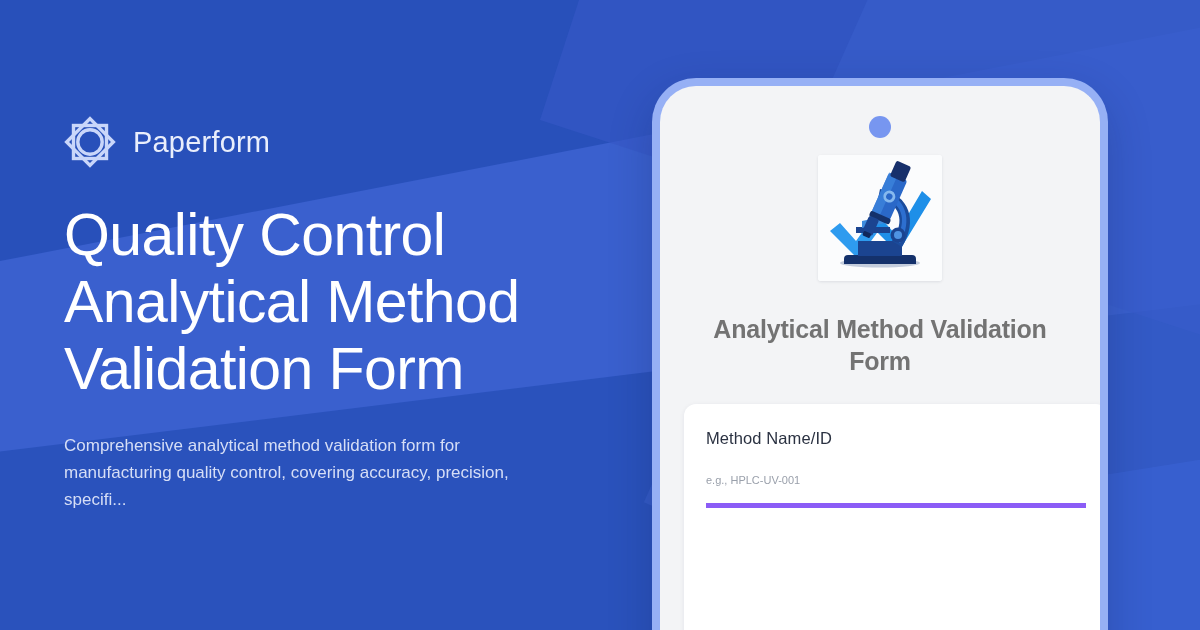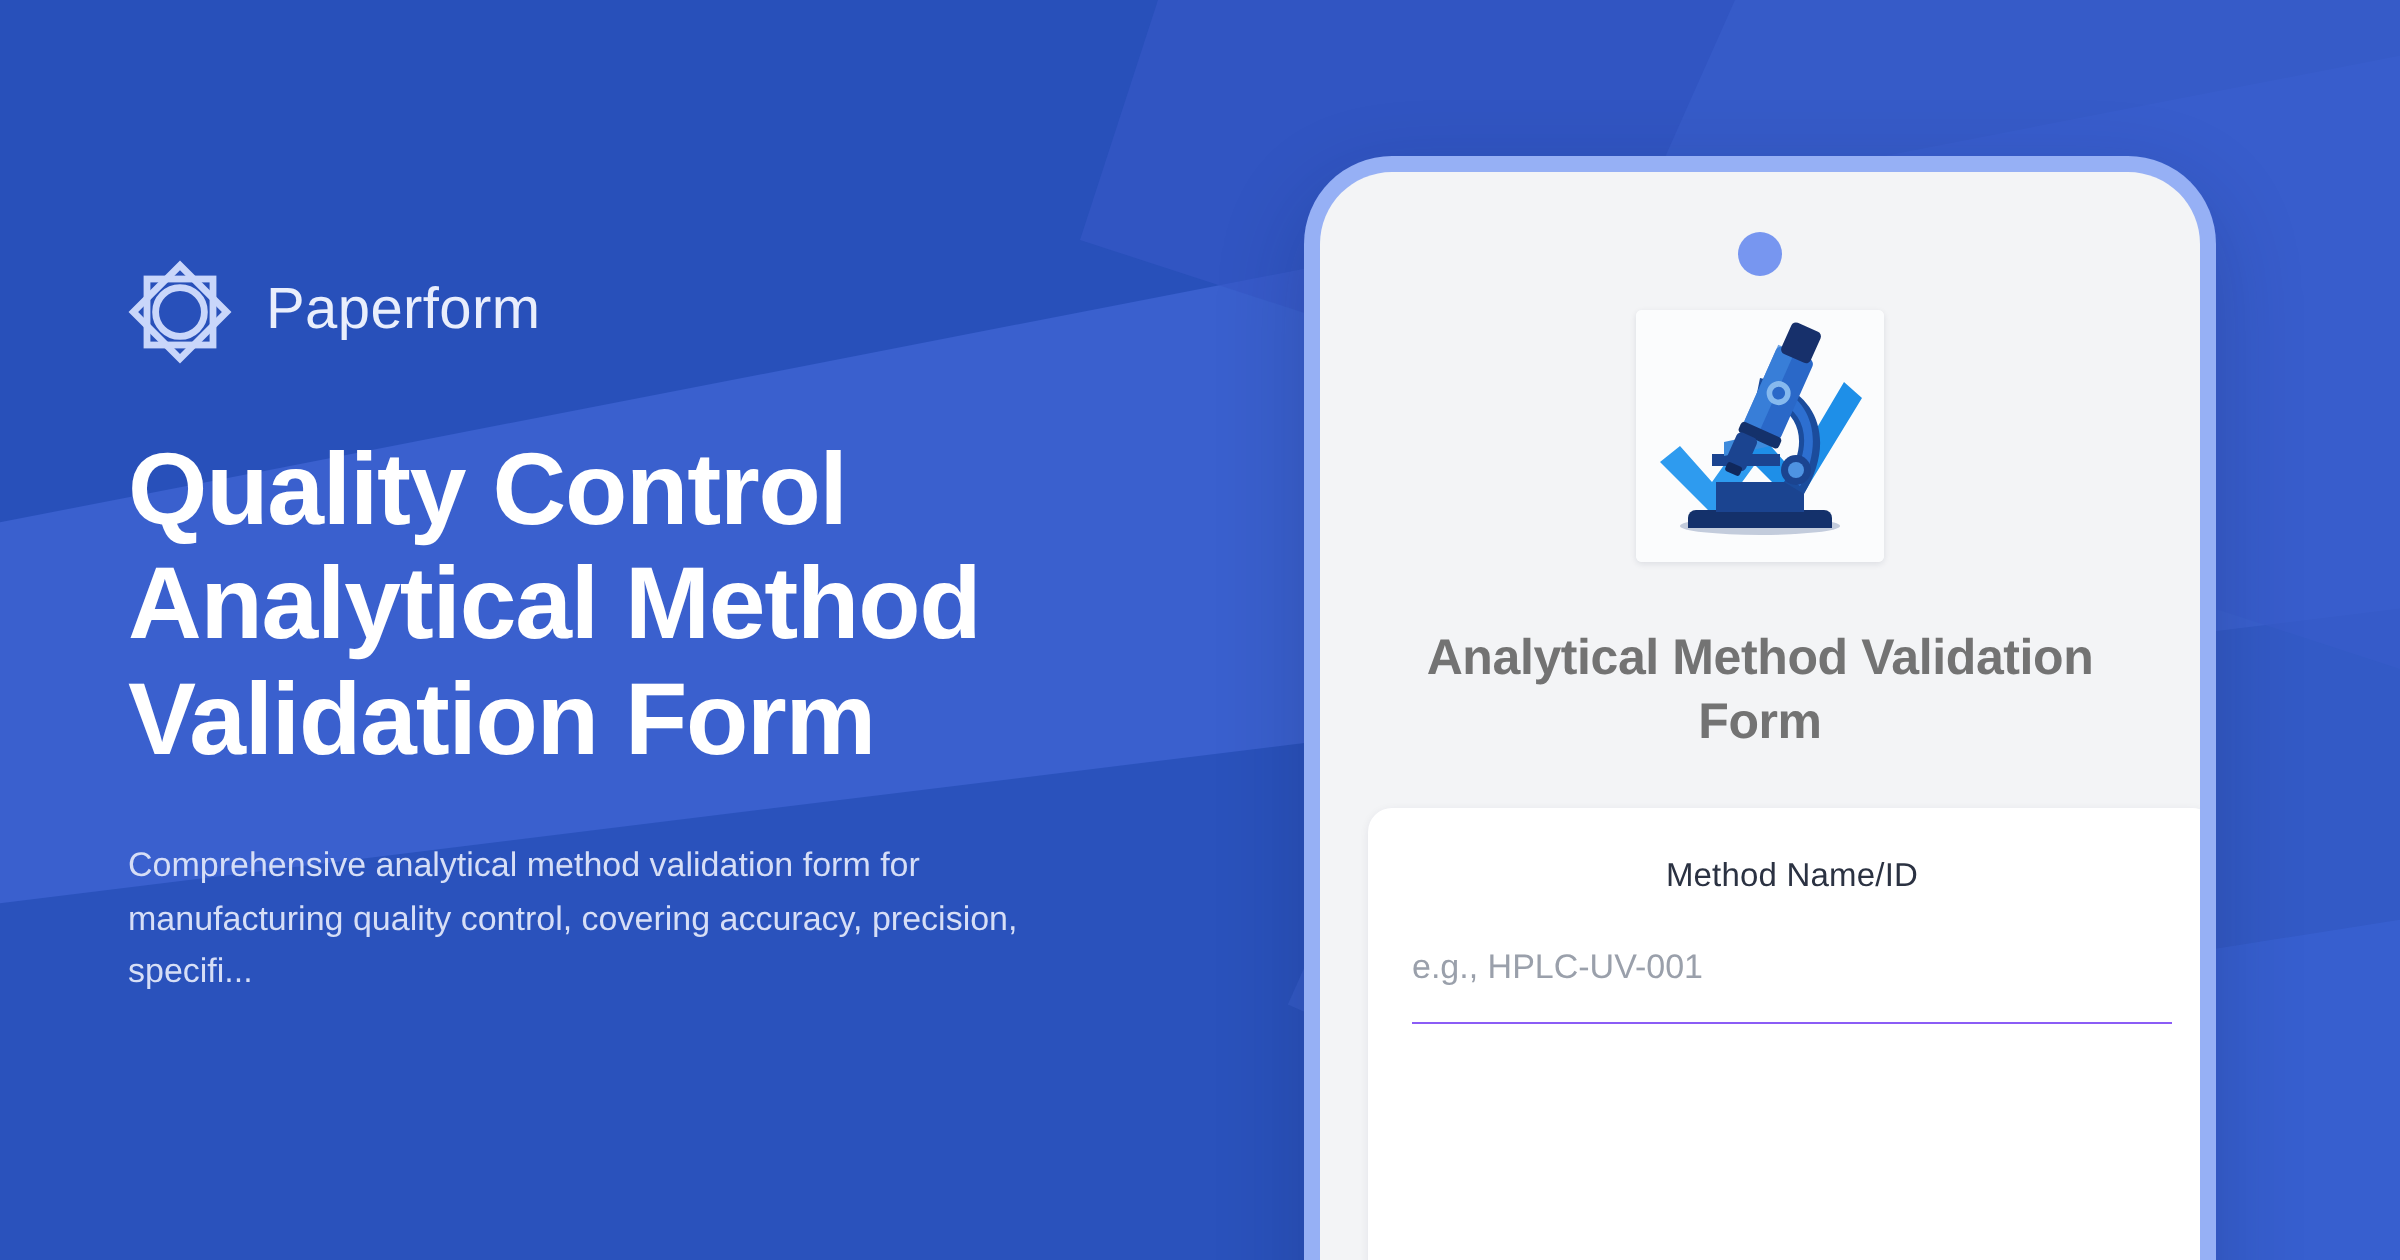--- a/index.html
+++ b/index.html
@@ -47,21 +47,21 @@
     display:flex; flex-direction:column; justify-content:center;
     z-index:5;
   }
   .brand { display:flex; align-items:center; gap:17px; margin-bottom:34px; }
   .brand-mark { width:52px; height:52px; flex:0 0 52px; }
   .brand-name {
     font-size:29px; letter-spacing:.2px; color:#E9EEFC;
     font-weight:400;
   }
   h1.headline {
-    font-size:51px; line-height:1.13; font-weight:700;
+    font-size:59px; line-height:1.13; font-weight:400;
     color:#FFFFFF; letter-spacing:-0.6px;
     max-width:470px; margin-bottom:31px;
   }
   p.subhead {
     font-size:17px; line-height:1.58; color:#D6DEF6;
     max-width:500px; font-weight:400;
   }
 
   
   .phone {
@@ -98,27 +98,27 @@
     width:424px; min-height:320px;
     background:#FFFFFF;
     border-radius:12px 12px 0 0;
     box-shadow:0 1px 5px rgba(25,35,70,.07);
     padding:0 22px;
   }
   .field { padding:25px 0 0 0; }
   .field + .field { }
   .field-label {
     font-size:16.5px; color:#2B3242; font-weight:400;
-    letter-spacing:.1px; margin-bottom:26px;text-align:center;
+    letter-spacing:.1px; margin-bottom:26px;
   }
   .field-input {
-    font-size:17px; color:#9AA0AB; font-weight:400;
+    font-size:11px; color:#9AA0AB; font-weight:400;
     white-space:nowrap; overflow:hidden; text-overflow:ellipsis;
     padding-bottom:17px;
-    border-bottom:1px solid #8b5cf6;
+    border-bottom:5px solid #8b5cf6;
   }
 </style>
 </head>
 <body>
 
 <div class="stage">
 
   <div class="band band-a"></div>
   <div class="band band-b"></div>
   <div class="band band-c"></div>

